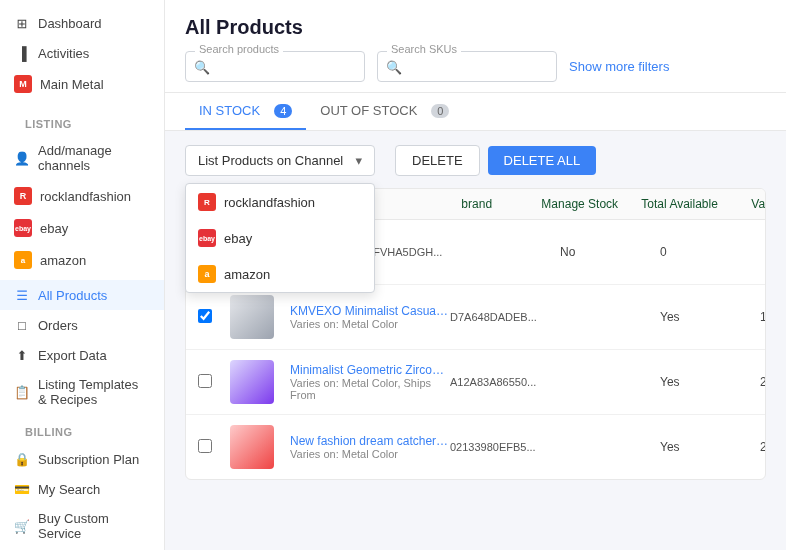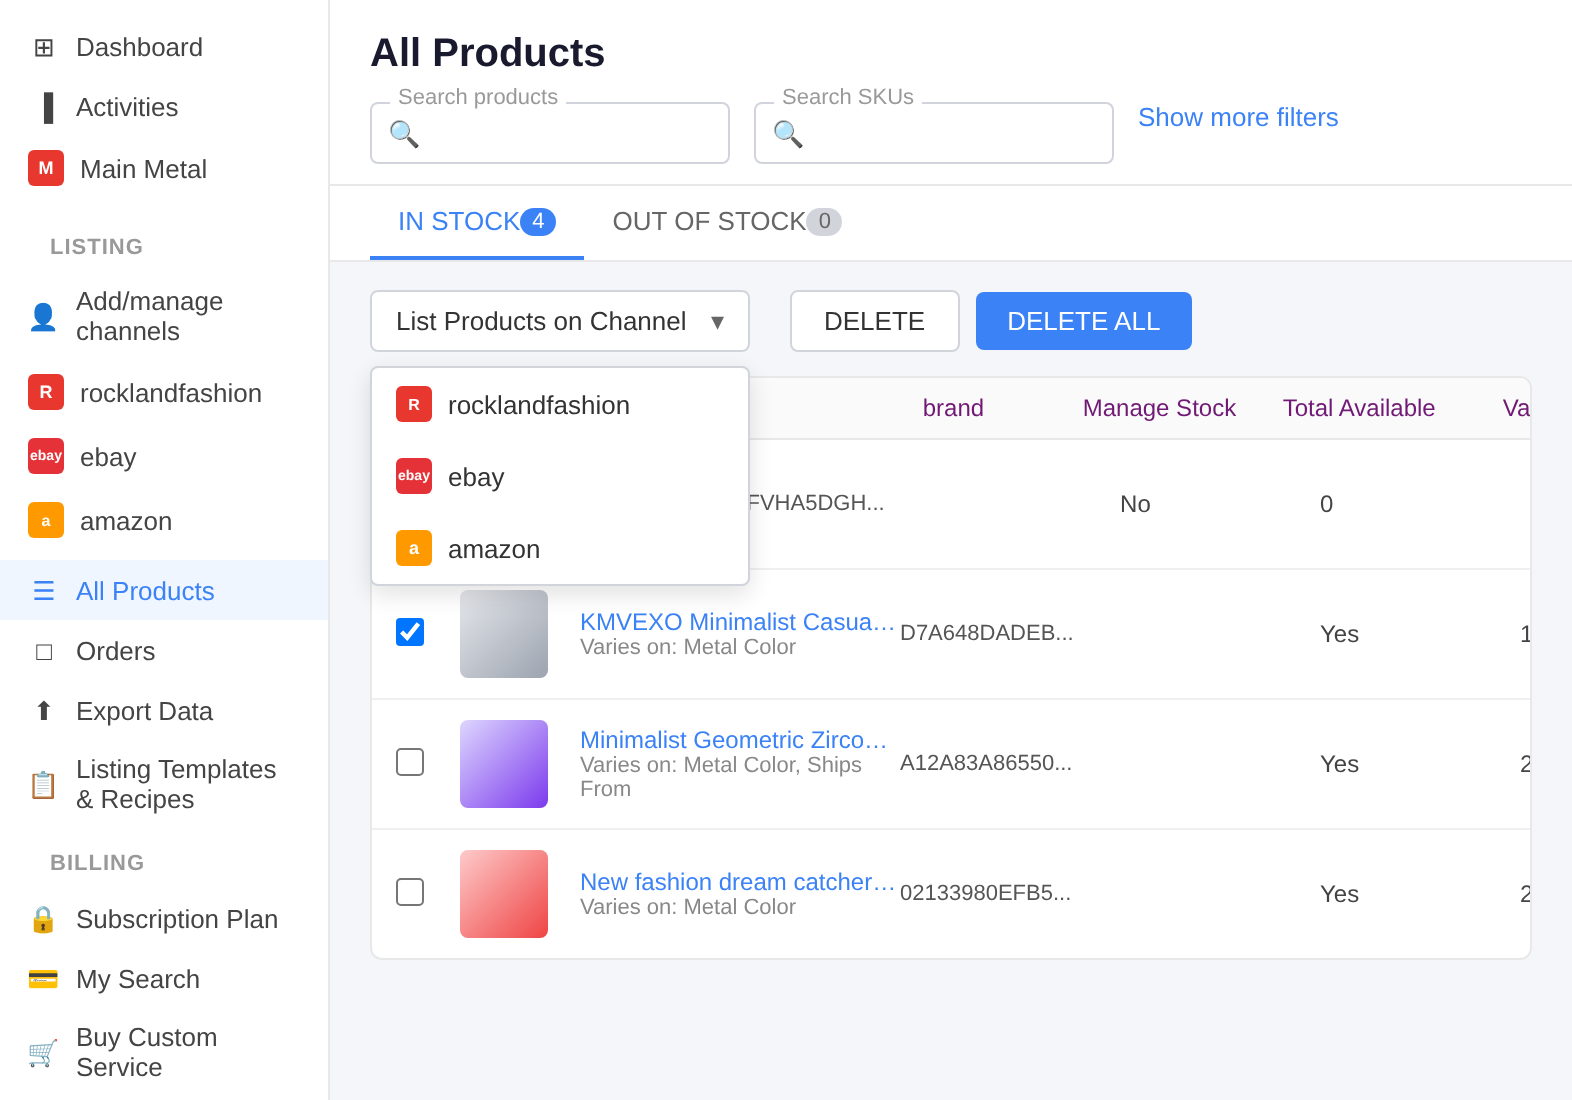--- a/index.html
+++ b/index.html
@@ -13,49 +13,49 @@
     .sidebar-icon { width: 16px; height: 16px; display: flex; align-items: center; justify-content: center; flex-shrink: 0; }
     .channel-icon { width: 18px; height: 18px; border-radius: 3px; display: flex; align-items: center; justify-content: center; font-size: 9px; font-weight: bold; color: #fff; flex-shrink: 0; }
     .icon-ebay { background: #e53238; }
     .icon-amazon { background: #ff9900; }
     .icon-rl { background: #e8372e; }
 
     
     .main { flex: 1; display: flex; flex-direction: column; overflow: hidden; background: #f5f6fa; }
     .main-header { padding: 16px 20px 10px; background: #fff; border-bottom: 1px solid #e8e8e8; }
     .page-title { font-size: 20px; font-weight: 600; color: #1a1a2e; margin-bottom: 12px; }
-    .filters-row { display: flex; gap: 12px; }
+    .filters-row { display: flex; align-items: center; gap: 12px; }
     .search-box { position: relative; }
     .search-box label { position: absolute; top: -8px; left: 10px; background: #fff; padding: 0 4px; font-size: 11px; color: #999; z-index: 1; }
     .search-box input { border: 1px solid #d1d5db; border-radius: 4px; padding: 7px 10px 7px 30px; font-size: 13px; width: 180px; color: #333; outline: none; }
     .search-box-icon { position: absolute; left: 9px; top: 50%; transform: translateY(-50%); color: #999; font-size: 13px; }
     .show-more-filters { color: #3b82f6; cursor: pointer; font-size: 13px; white-space: nowrap; }
 
     
     .tabs-row { display: flex; align-items: center; gap: 0; padding: 0 20px; background: #fff; border-bottom: 1px solid #e8e8e8; }
-    .tab { padding: 10px 14px; font-size: 13px; cursor: pointer; color: #666; border-bottom: 2px solid transparent; display: flex; align-items: center; gap: 0; }
+    .tab { padding: 10px 14px; font-size: 13px; cursor: pointer; color: #666; border-bottom: 2px solid transparent; display: flex; align-items: center; gap: 14px; }
     .tab.active { color: #3b82f6; border-bottom: 2px solid #3b82f6; font-weight: 500; }
     .tab-badge { background: #3b82f6; color: #fff; border-radius: 10px; padding: 1px 6px; font-size: 11px; }
     .tab-badge.zero { background: #d1d5db; color: #666; }
 
     
     .products-area { flex: 1; overflow-y: auto; padding: 14px 20px; position: relative; }
     .actions-row { display: flex; align-items: center; gap: 8px; margin-bottom: 12px; position: relative; }
     .dropdown-btn { display: flex; align-items: center; justify-content: space-between; gap: 6px; border: 1px solid #d1d5db; border-radius: 4px; padding: 7px 12px; background: #fff; font-size: 13px; color: #333; cursor: pointer; min-width: 190px; }
     .dropdown-btn .arrow { color: #666; }
     .btn-delete { background: #fff; border: 1px solid #d1d5db; color: #333; padding: 7px 16px; border-radius: 4px; font-size: 13px; cursor: pointer; margin-left: 12px; }
     .btn-delete-all { background: #3b82f6; border: none; color: #fff; padding: 7px 16px; border-radius: 4px; font-size: 13px; cursor: pointer; }
 
     
     .dropdown-overlay { position: absolute; top: 38px; left: 0; width: 190px; background: #fff; border: 1px solid #d1d5db; border-radius: 4px; box-shadow: 0 4px 12px rgba(0,0,0,0.12); z-index: 100; }
     .dropdown-item { display: flex; align-items: center; gap: 8px; padding: 9px 12px; cursor: pointer; font-size: 13px; }
 
     
     .table-container { background: #fff; border: 1px solid #e8e8e8; border-radius: 6px; overflow: hidden; }
-    .table-header { display: grid; grid-template-columns: 32px 60px 1fr 130px 80px 100px 110px 70px; padding: 8px 12px; background: #fafafa; border-bottom: 1px solid #e8e8e8; font-size: 12px; color: #701a75; font-weight: 500; }
+    .table-header { display: grid; grid-template-columns: 32px 60px 1fr 130px 80px 100px 110px 70px; padding: 8px 12px; background: #fafafa; border-bottom: 1px solid #e8e8e8; font-size: 12px; color: #14532d; font-weight: 500; }
     .table-row { display: grid; grid-template-columns: 32px 60px 1fr 130px 80px 100px 110px 70px; padding: 10px 12px; border-bottom: 1px solid #f0f0f0; align-items: center; }
     .table-row:last-child { border-bottom: none; }
     .product-img { width: 44px; height: 44px; background: #f0f0f0; border-radius: 4px; overflow: hidden; display: flex; align-items: center; justify-content: center; font-size: 10px; color: #999; }
     .product-name { color: #3b82f6; font-size: 12px; font-weight: 500; cursor: pointer; white-space: nowrap; overflow: hidden; text-overflow: ellipsis; max-width: 160px; }
     .product-variant { font-size: 11px; color: #888; }
     .sku-text { font-size: 11px; color: #555; }
     .cell-text { font-size: 12px; color: #444; }
     input[type="checkbox"] { width: 14px; height: 14px; cursor: pointer; }
 
     .product-img-1 { background: linear-gradient(135deg, #fde68a, #f59e0b); }

